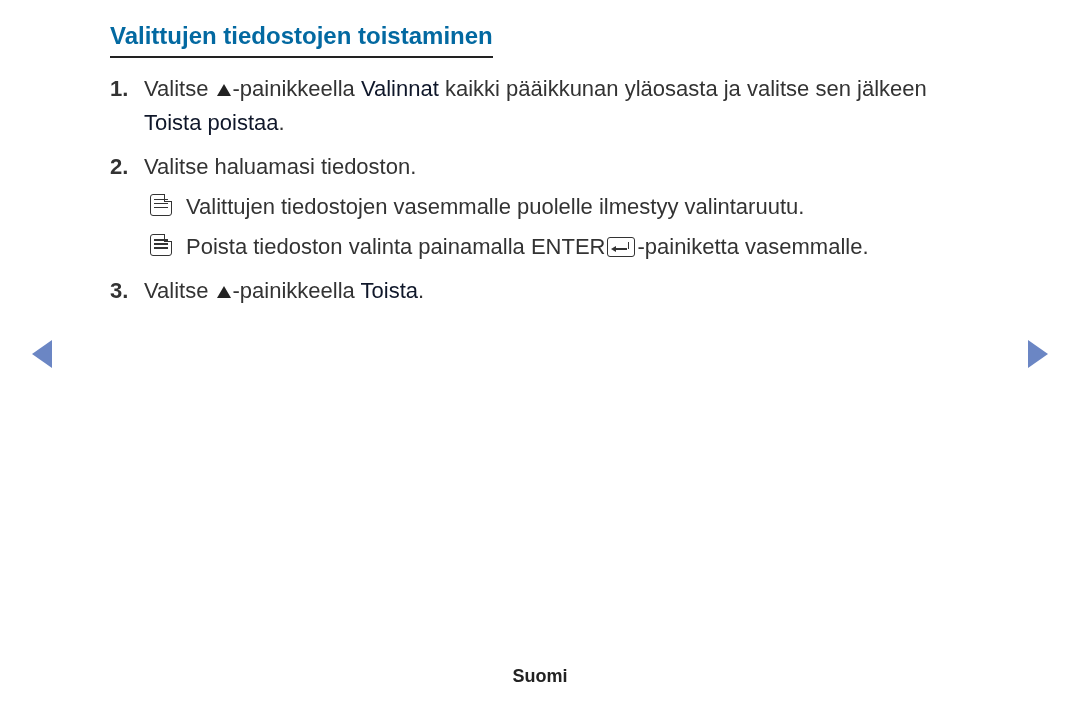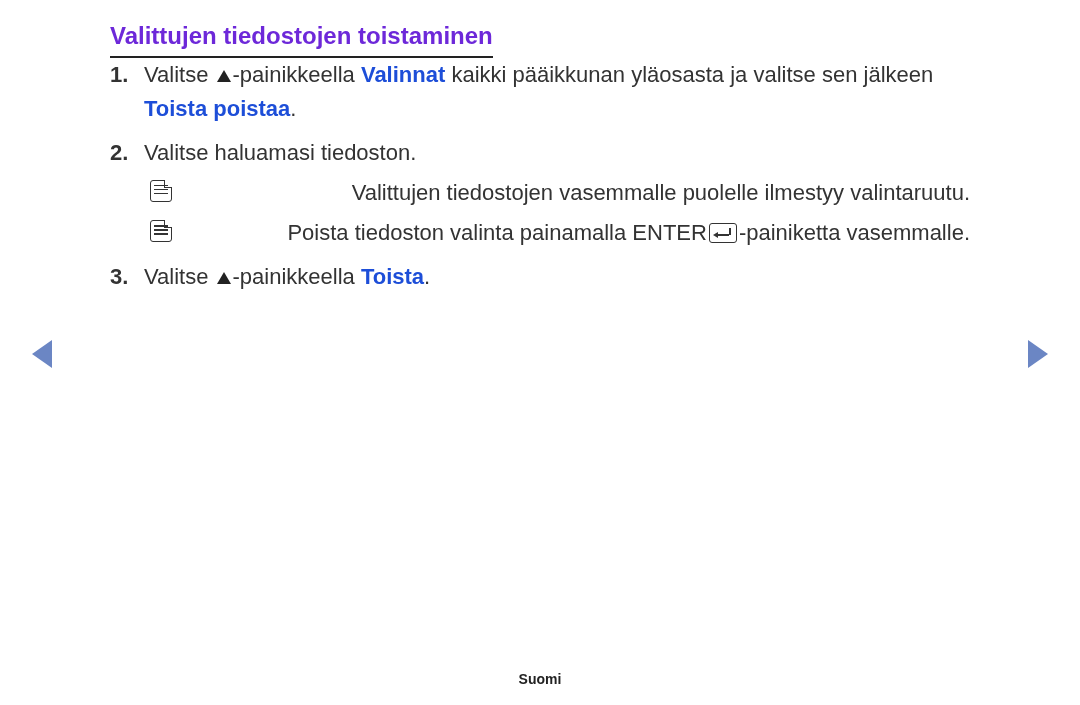--- a/index.html
+++ b/index.html
@@ -13,23 +13,24 @@
     position: relative;
     overflow: hidden;
   }
   .page {
     padding: 22px 110px 0 110px;
     box-sizing: border-box;
   }
   .heading {
     font-size: 24px;
     font-weight: 600;
-    color: #6d28d9;
+    color: #0369a1;
     border-bottom: 2px solid #222;
     padding-bottom: 6px;
+    margin-bottom: 14px;
     display: inline-block;
   }
   ol.main {
     list-style: none;
     padding: 0;
     margin: 0;
     font-size: 22px;
     line-height: 1.55;
     color: #333;
   }
@@ -38,22 +39,22 @@
     padding-left: 34px;
     position: relative;
   }
   ol.main > li .num {
     position: absolute;
     left: 0;
     top: 0;
     font-weight: 700;
   }
   .hl {
-    color: #1d4ed8;
-    font-weight: 700;
+    color: #0f172a;
+    font-weight: 400;
   }
   .noteicon {
     display: inline-block;
     width: 20px;
     height: 20px;
     border: 1.5px solid #333;
     border-radius: 3px;
     vertical-align: -3px;
     position: relative;
     margin-right: 6px;
@@ -129,21 +130,20 @@
   }
   .sub {
     list-style: none;
     padding: 0;
     margin: 6px 0 0 0;
   }
   .sub li {
     padding-left: 42px;
     position: relative;
     margin-bottom: 6px;
-    text-align: right;
   }
   .sub li .bul {
     position: absolute;
     left: 6px;
     top: 4px;
   }
   .bold {
     font-weight: 400;
   }
   .nav-left, .nav-right {
@@ -163,21 +163,21 @@
     right: 32px;
     border-top: 14px solid transparent;
     border-bottom: 14px solid transparent;
     border-left: 20px solid #6b86c4;
   }
   .footer {
     position: absolute;
     bottom: 18px;
     width: 1080px;
     text-align: center;
-    font-size: 14px;
+    font-size: 18px;
     font-weight: 600;
     color: #222;
   }
 </style>
 </head>
 <body>
 
 <div class="page">
   <div class="heading">Valittujen tiedostojen toistaminen</div>
 

